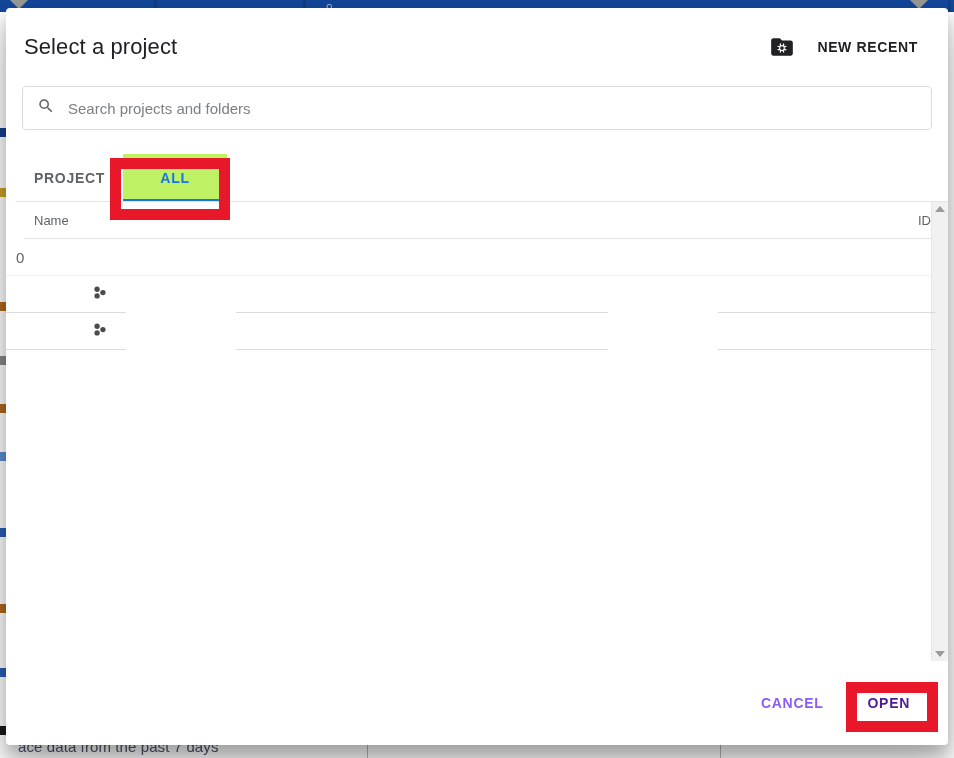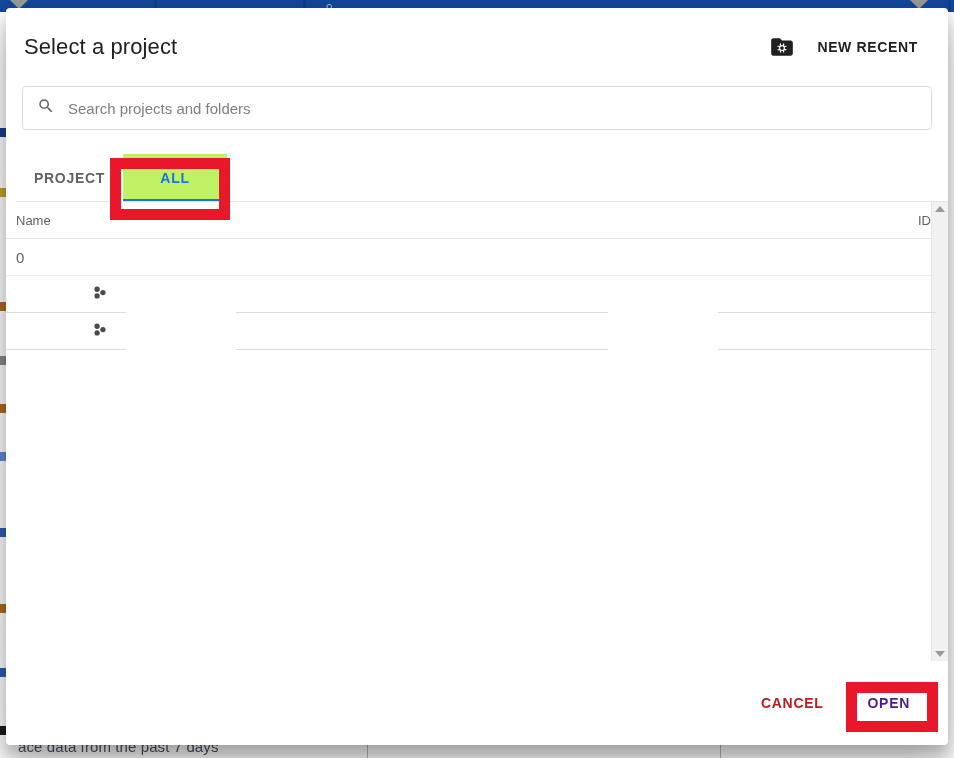--- a/index.html
+++ b/index.html
@@ -249,20 +249,21 @@
   }
   .thead {
     height: 37px;
     flex: 0 0 37px;
     display: flex;
     align-items: center;
     border-bottom: 1px solid #e4e4e4;
     font-size: 13px;
     color: #5f6368;
     padding-left: 10px;
+    margin-left: 18px;
   }
   .th-name { width: 590px; }
   .th-id   { flex: 1; text-align: right; }
 
   .trow {
     height: 37px;
     flex: 0 0 37px;
     display: flex;
     align-items: center;
     border-bottom: 1px solid #eeeeee;
@@ -359,21 +360,21 @@
     font-size: 14px;
     font-weight: 600;
     letter-spacing: .7px;
     padding: 10px 16px;
     border: none;
     background: transparent;
     border-radius: 4px;
     font-family: "Liberation Sans", sans-serif;
     cursor: pointer;
   }
-  .btn-cancel { color: #b91c1c; }
+  .btn-cancel { color: #8b5cf6; }
   .btn-open   { color: #4c1d95; cursor: default; }
 
   
   .annot {
     position: absolute;
     border: 11px solid #e8172a;
     pointer-events: none;
     z-index: 50;
   }
   #annot-all  { left: 110px; top: 158px; width: 120px; height: 62px; }

